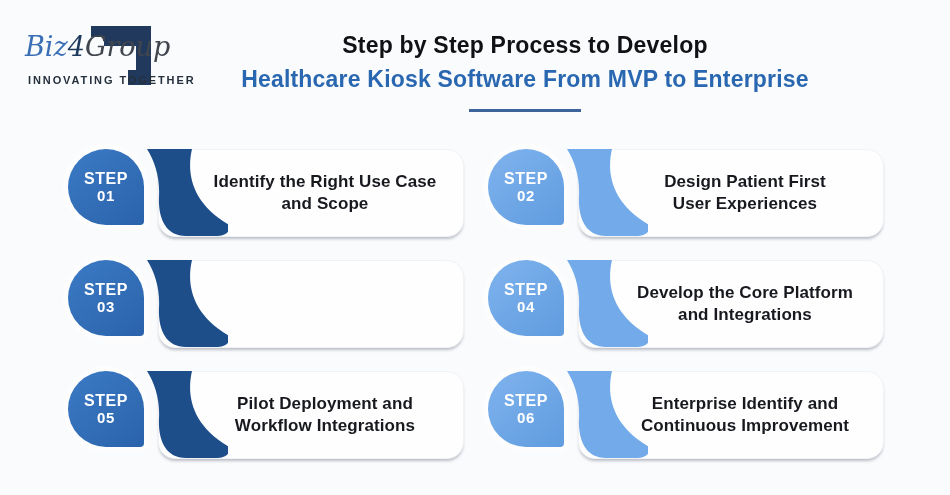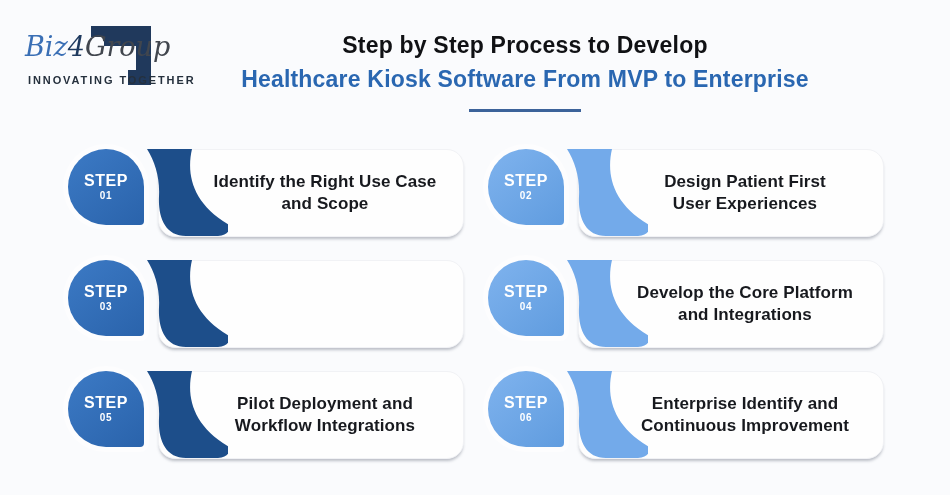--- a/index.html
+++ b/index.html
@@ -37,21 +37,21 @@
     box-shadow:0 3px 3px -1px rgba(110,118,132,.45);}
   .ribbon{position:absolute;left:72px;top:1px;width:88px;height:89px;z-index:2;}
   .ribbon path{fill:var(--ribbon);}
   .badge{position:absolute;left:0;top:1px;width:76px;height:76px;z-index:3;
     border-radius:50% 50% 4px 50%;
     background:linear-gradient(140deg,var(--b1),var(--b2));
     box-shadow:0 0 0 5px #fdfdfe;
     display:flex;flex-direction:column;align-items:center;justify-content:center;
     color:#ffffff;line-height:1.12;}
   .badge .lbl{font-size:16px;font-weight:600;letter-spacing:.6px;}
-  .badge .num{font-size:10px;font-weight:600;letter-spacing:.6px;}
+  .badge .num{font-size:15px;font-weight:600;letter-spacing:.6px;}
   .step-text{position:absolute;left:124px;right:6px;top:50%;transform:translateY(-52%);
     z-index:4;font-size:17px;font-weight:bold;color:#17191e;line-height:1.3;
     white-space:pre-line;letter-spacing:.1px;}
 </style>
 </head>
 <body>
 
 <div class="logo">
   <div class="mark-top"></div>
   <div class="mark-right"></div>

